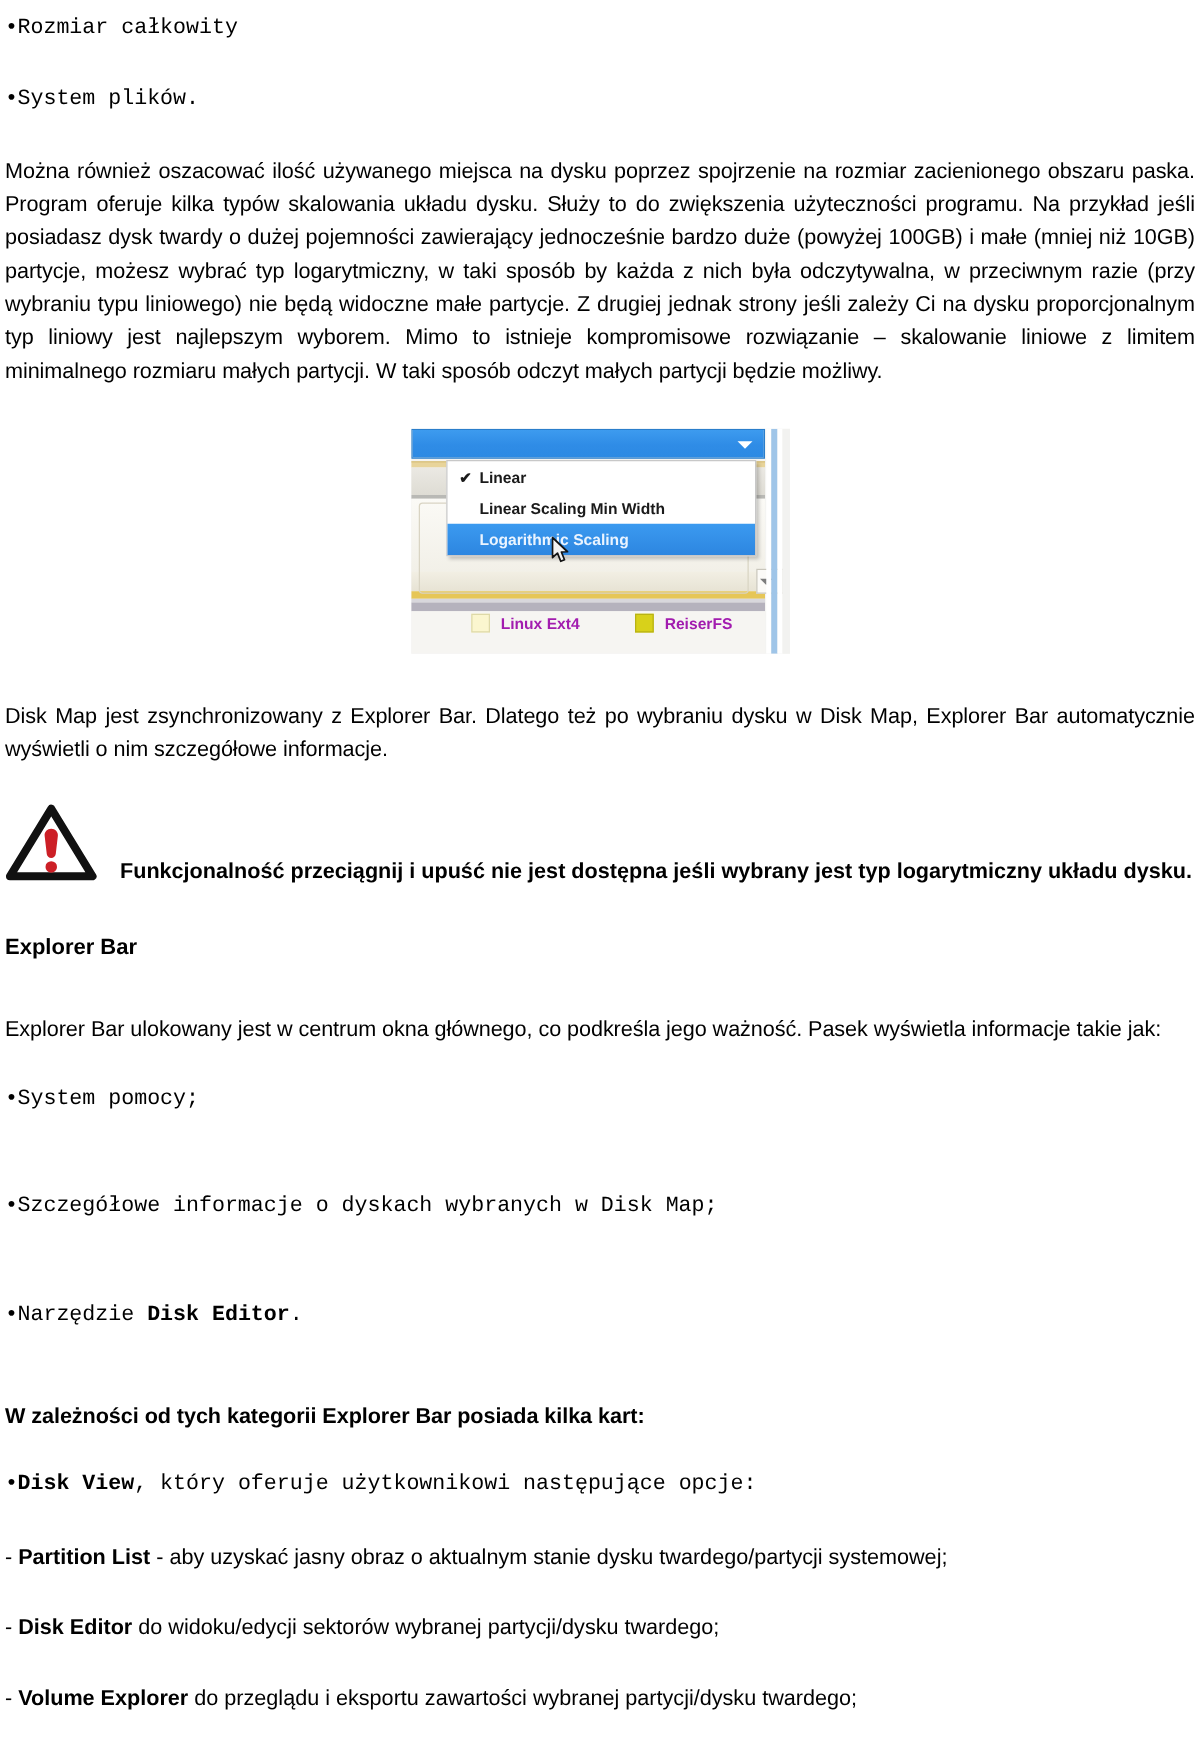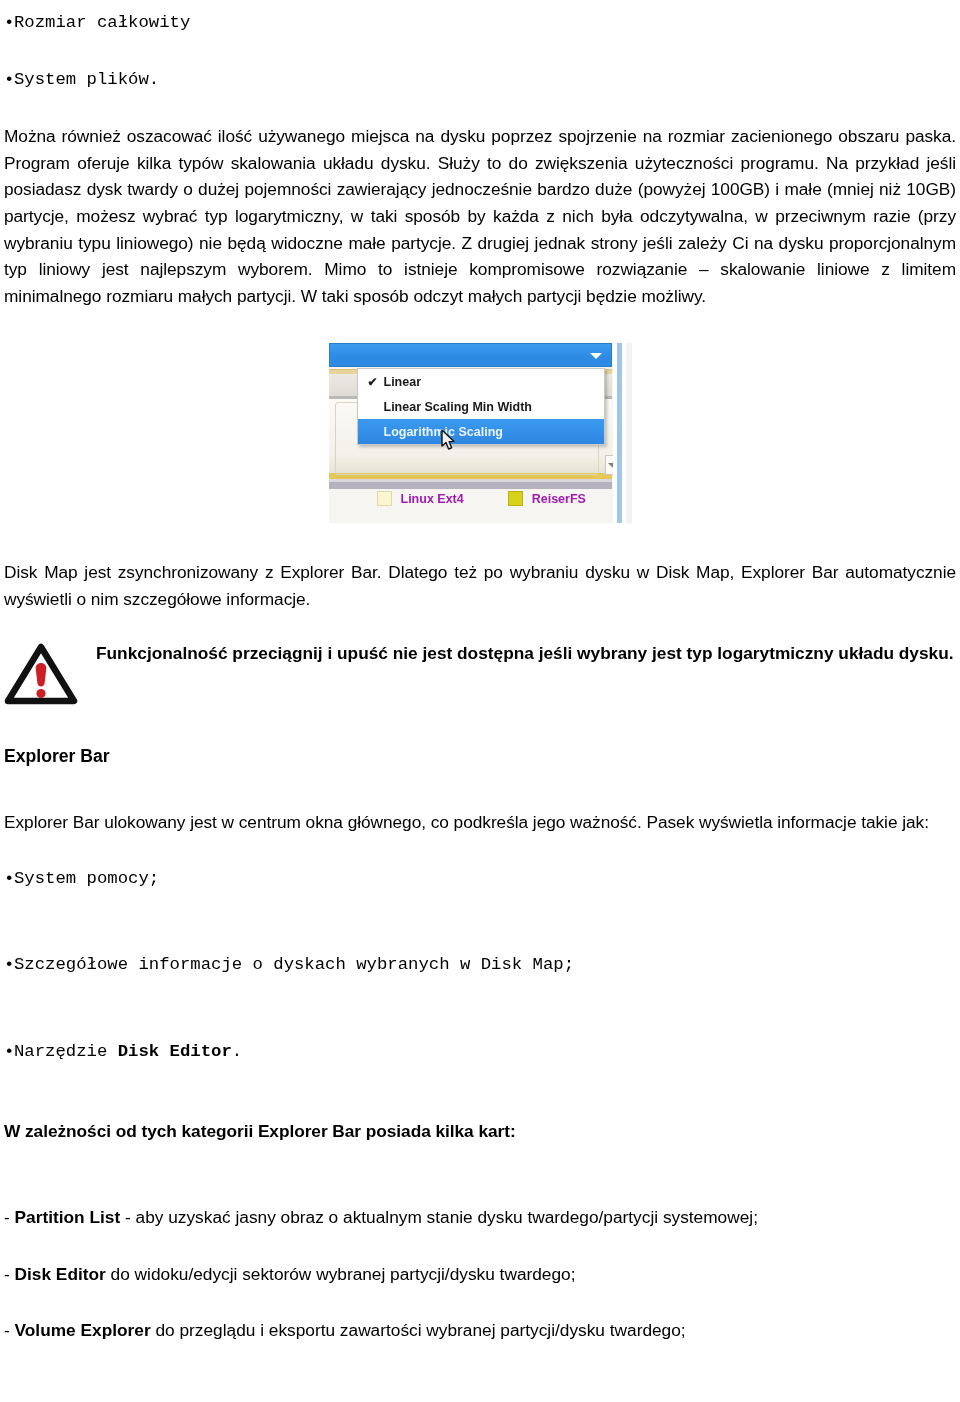--- a/index.html
+++ b/index.html
@@ -59,21 +59,21 @@
     line-height: 26.6px;
     margin: 0;
   }
 
   b, strong { font-weight: bold; }
   .gap-md { height: 30px; }
 
   
   .warning-block {
     display: flex;
-    align-items: flex-start;
+    align-items: flex-end;
     gap: 0px;
   }
   .warn-icon {
     flex: 0 0 auto;
     width: 92px;
     padding-top: 4px;
   }
   .warn-text {
     flex: 1 1 auto;
     font-size: 17.3px;
@@ -331,20 +331,21 @@
   <div class="gap-md"></div>
   <div class="gap-md"></div>
   <p class="bullet"><span class="dot">•</span><span>Narzędzie </span><b>Disk Editor</b><span>.</span></p>
 
   <div style="height:52px"></div>
 
   <p class="para nojust">W zależności od tych kategorii Explorer Bar posiada kilka kart:</p>
 
   <div class="gap-md"></div>
 
+  <p class="bullet"><span class="dot">•</span><b>Disk View</b><span>, który oferuje użytkownikowi następujące opcje:</span></p>
 
   <div class="gap-md"></div>
 
   <p class="dash">- <b>Partition List</b><span> - aby uzyskać jasny obraz o aktualnym stanie dysku twardego/partycji systemowej;</span></p>
   <div class="gap-md"></div>
   <p class="dash">- <b>Disk Editor</b><span> do widoku/edycji sektorów wybranej partycji/dysku twardego;</span></p>
   <div class="gap-md"></div>
   <p class="dash">- <b>Volume Explorer</b><span> do przeglądu i eksportu zawartości wybranej partycji/dysku twardego;</span></p>
 
 </div>

